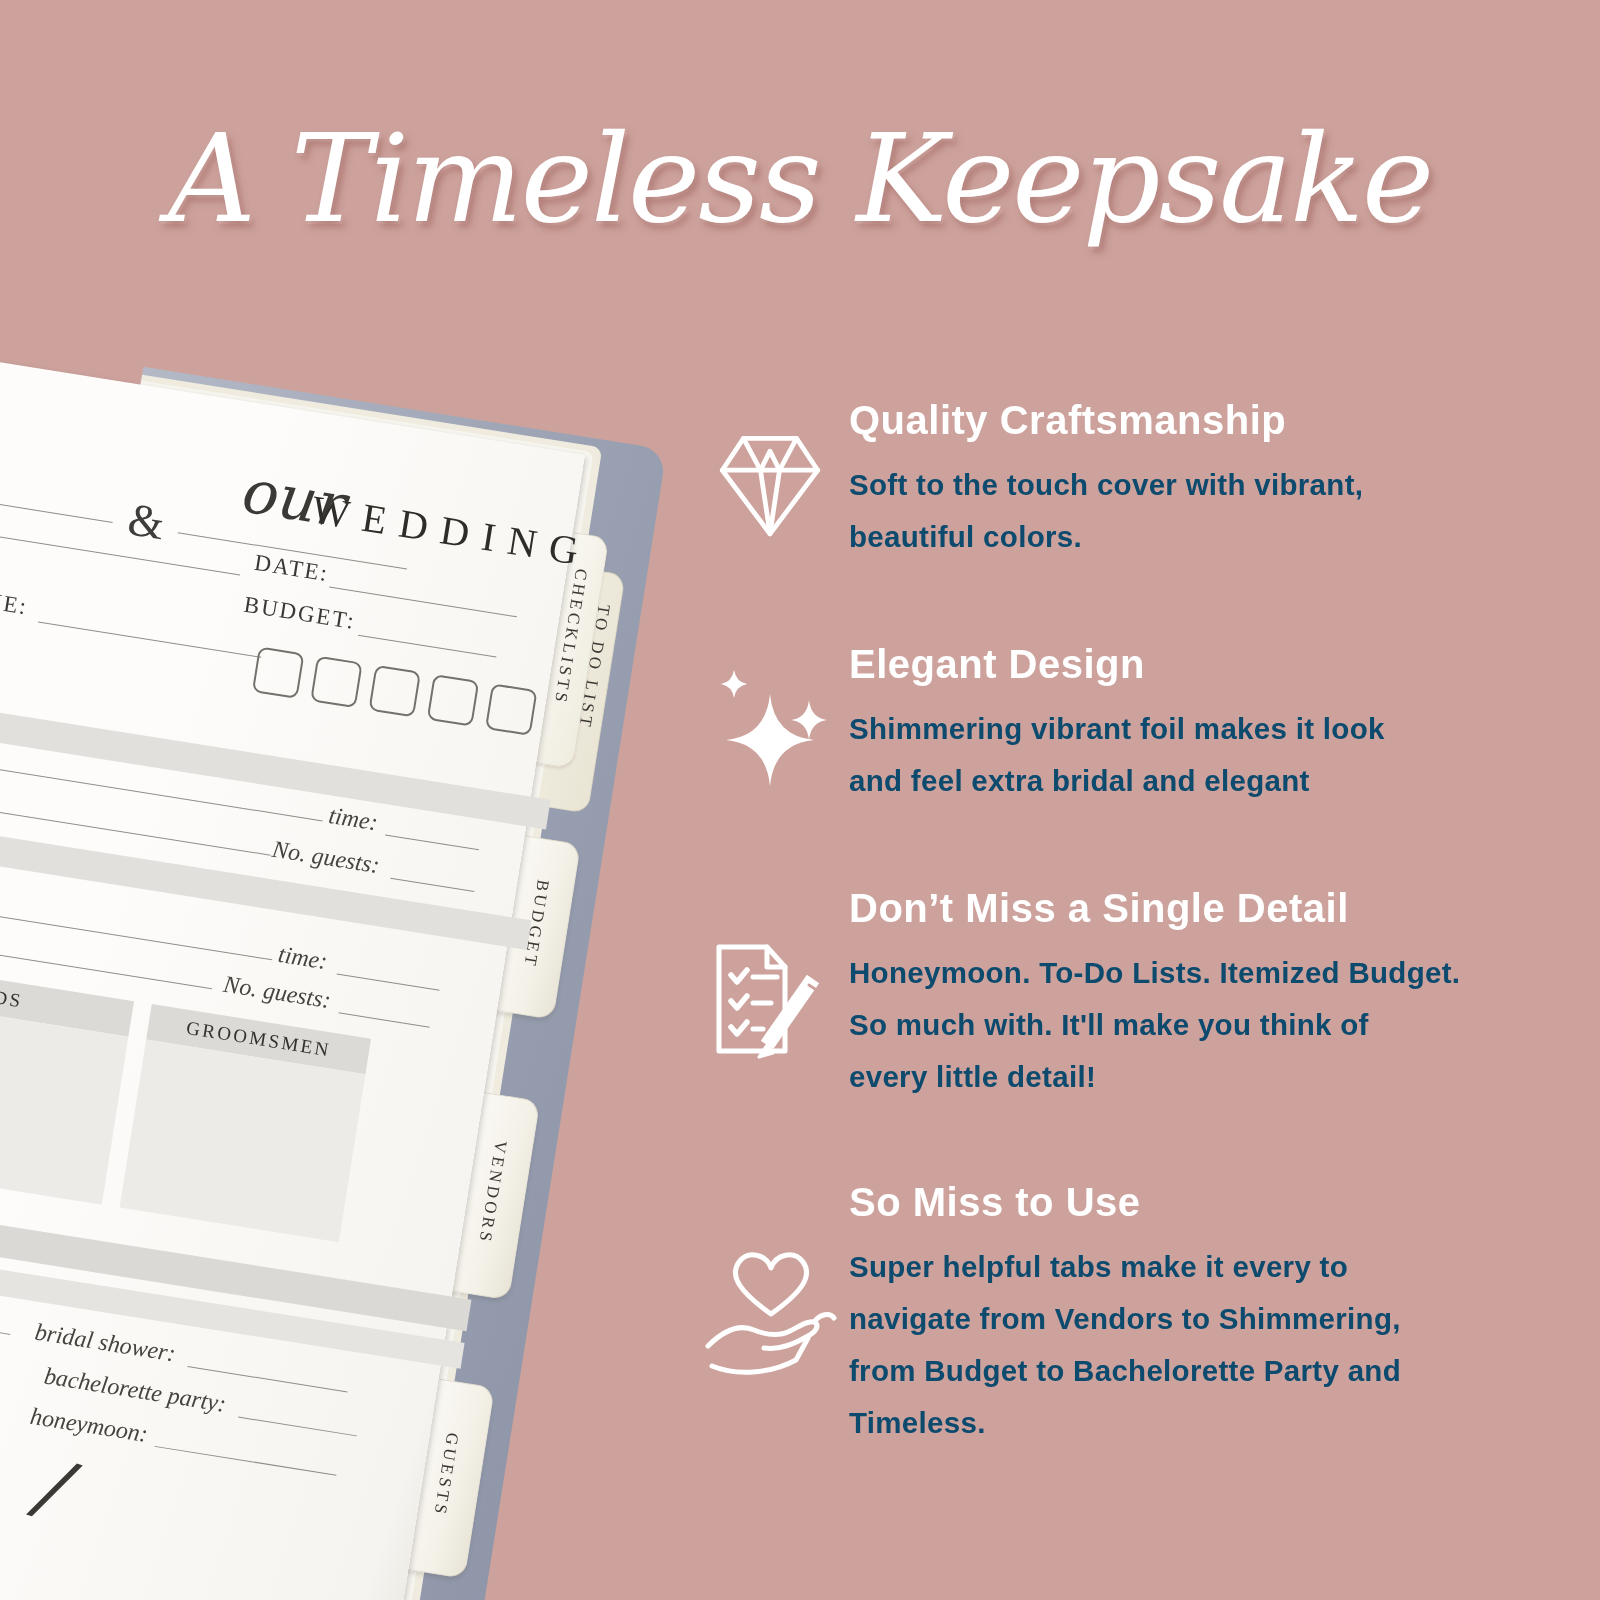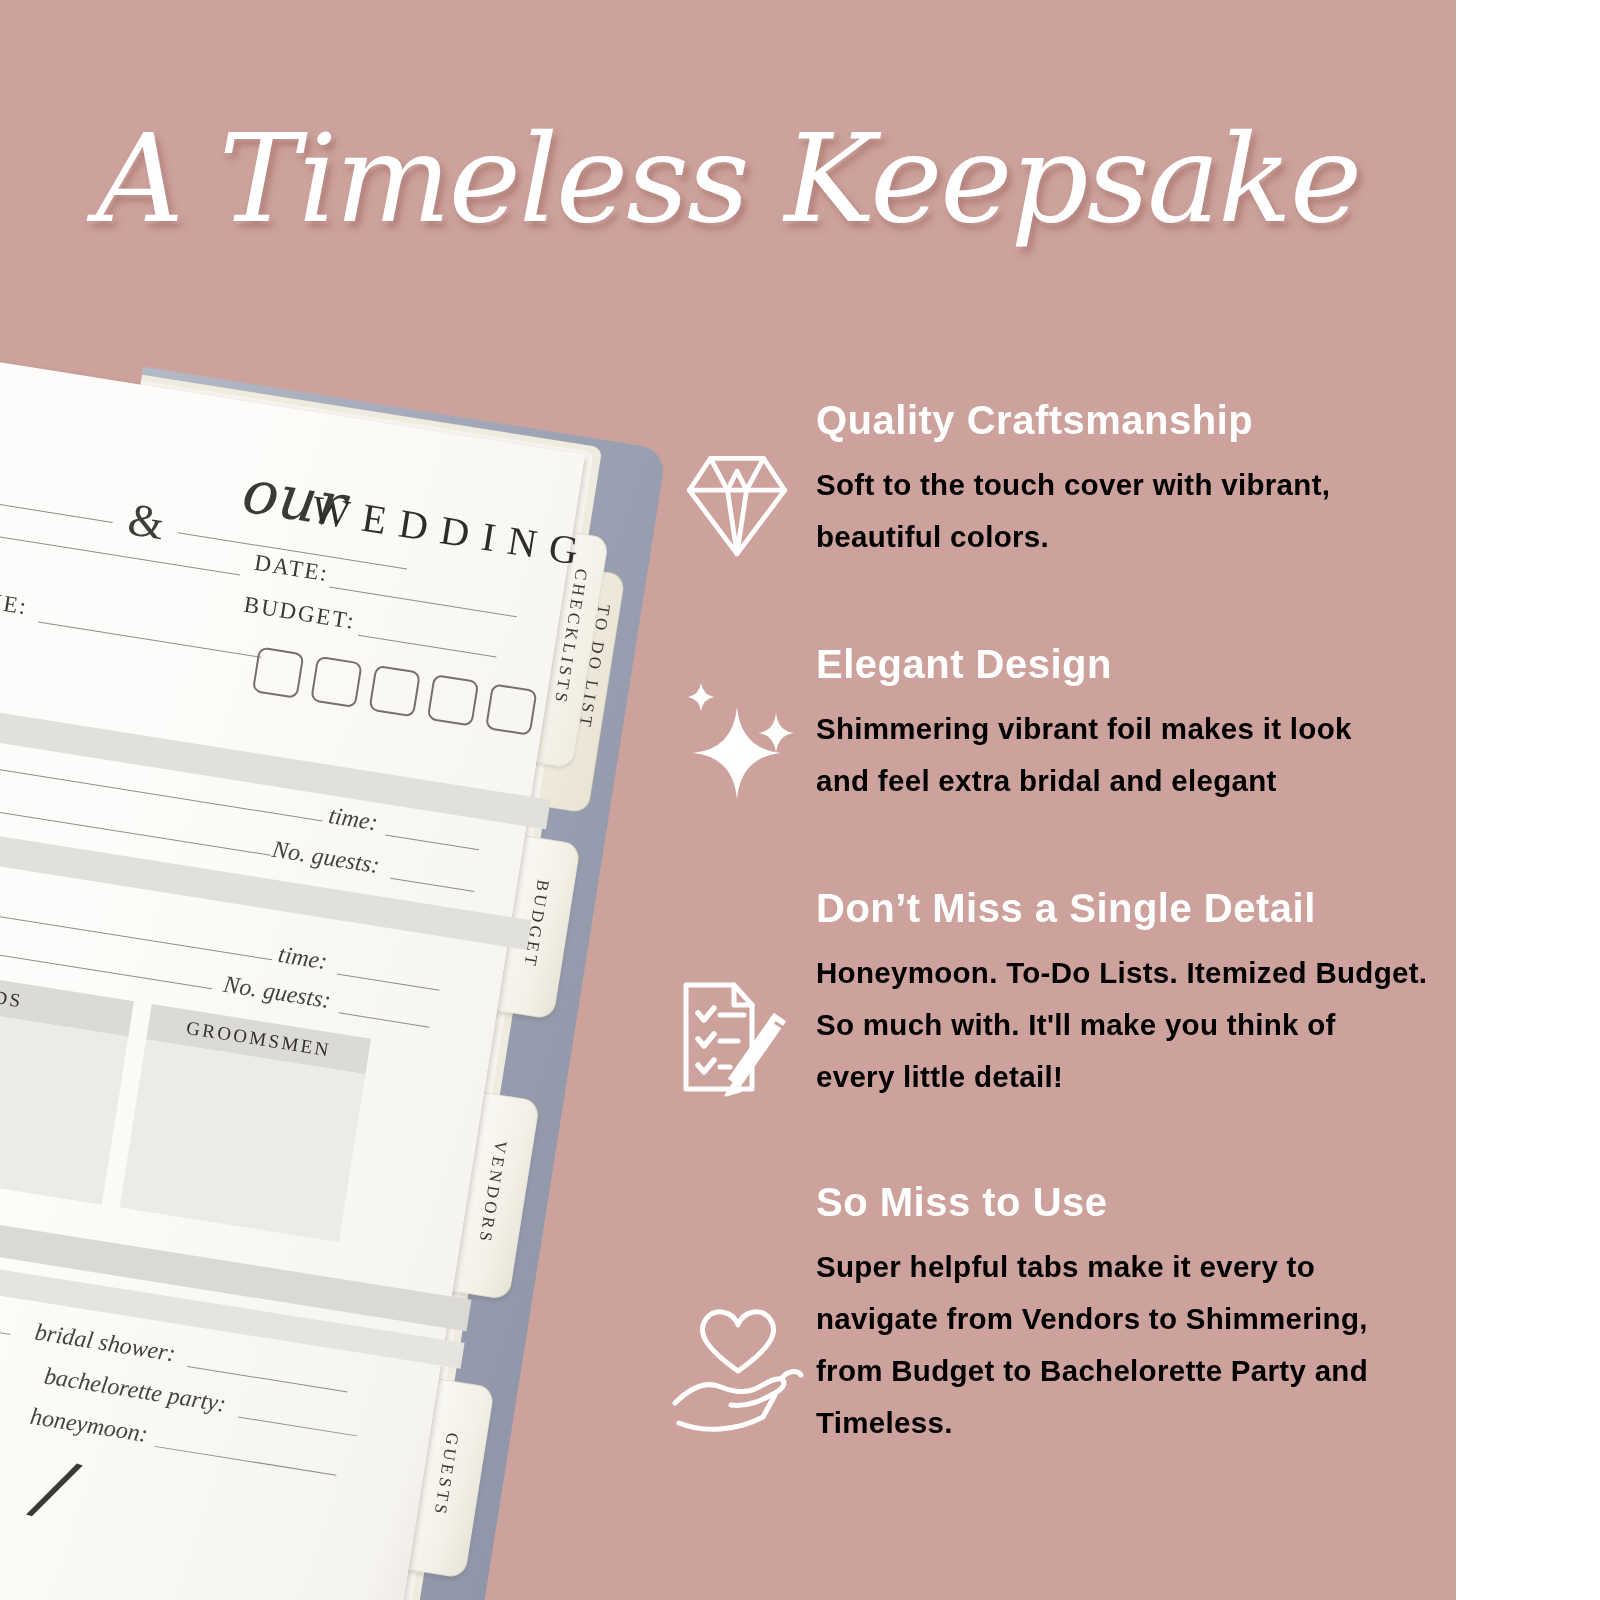--- a/index.html
+++ b/index.html
@@ -1,30 +1,30 @@
 <!DOCTYPE html>
 <html><head>
 <meta charset="utf-8">
 <style>
   html,body{margin:0;padding:0;}
-  .canvas{position:relative;width:1456px;height:1600px;overflow:hidden;background:#cda29c;font-family:"Liberation Sans",sans-serif;text-decoration:underline;}
+  .canvas{position:relative;width:1600px;height:1600px;overflow:hidden;background:#cda29c;font-family:"Liberation Sans",sans-serif;text-decoration:underline;}
 
   
   .main-title{position:absolute;left:0;right:0;top:108px;text-align:center;
     font-family:"DejaVu Serif",serif;font-style:italic;font-weight:normal;
     font-size:122px;color:#ffffff;letter-spacing:-2px;
     text-shadow:4px 6px 7px rgba(153,93,88,.55), 2px 3px 0 rgba(222,186,182,.5);}
 
   
-  .feature{position:absolute;left:662px;width:810px;display:flex;align-items:flex-end;}
+  .feature{position:absolute;left:695px;width:810px;display:flex;align-items:center;}
   .f-icon{width:150px;min-width:150px;display:flex;justify-content:center;}
   .f-icon svg{display:block;}
   .f-text{margin-left:4px;}
   .f-heading{font-size:40px;font-weight:bold;color:#ffffff;margin:0 0 16px 0;letter-spacing:.5px;}
-  .f-line{font-size:29.5px;font-weight:bold;color:#000000;line-height:52px;letter-spacing:.3px;}
+  .f-line{font-size:29.5px;font-weight:bold;color:#0c4a6e;line-height:52px;letter-spacing:.3px;}
 
   
   .book{position:absolute;left:-565px;top:455px;width:1240px;height:1345px;
         transform:rotate(9deg);transform-origin:1150px 0;}
   .cover{position:absolute;z-index:1;left:700px;top:-18px;width:530px;height:1360px;
         background:linear-gradient(100deg,#b4b9c6 0%,#9aa1b2 60%,#8e95a8 100%);
         border-radius:0 26px 10px 0;}
   .sheet-todo{position:absolute;z-index:2;left:700px;top:-10px;width:466px;height:1350px;
         background:#efebdf;border-radius:0 10px 4px 0;}
   .tab-todo{position:absolute;z-index:2;left:1148px;top:112px;width:60px;height:240px;

